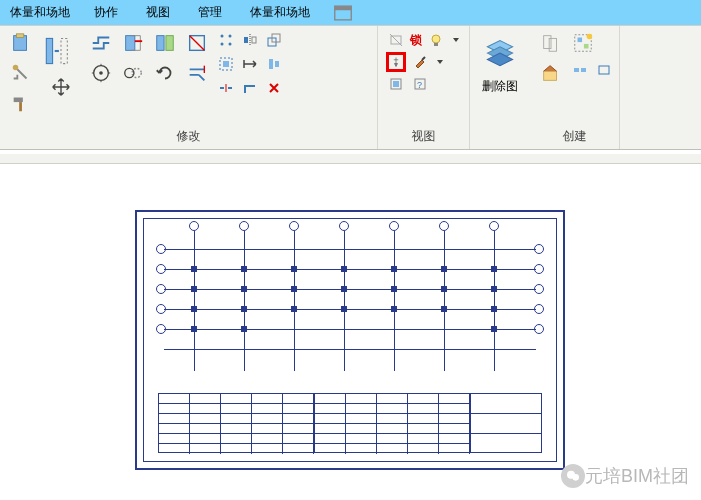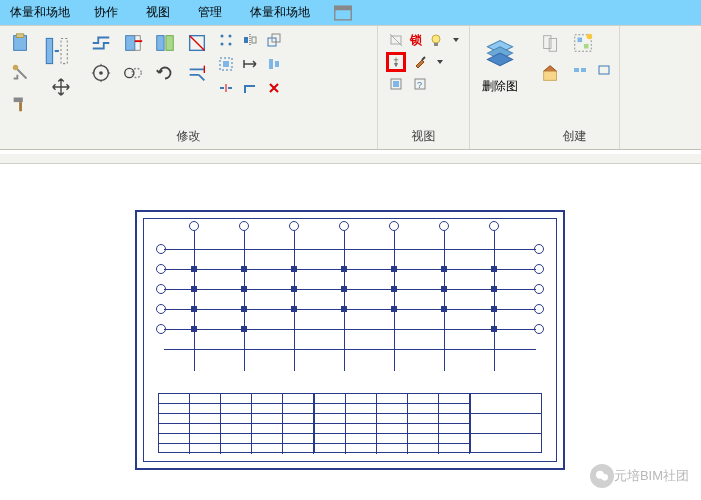--- a/index.html
+++ b/index.html
@@ -29,21 +29,21 @@
 .drawing-inner{position:absolute;left:6px;top:6px;right:6px;bottom:6px;border:1px solid #2a3a8a}
 .grid-area{position:absolute;left:20px;top:12px;right:20px;height:140px}
 .gridline-h{position:absolute;left:0;right:0;height:1px;background:#2a3a8a}
 .gridline-v{position:absolute;top:0;bottom:0;width:1px;background:#2a3a8a}
 .col-mark{position:absolute;width:6px;height:6px;background:#2a3a8a}
 .bubble{position:absolute;width:10px;height:10px;border:1px solid #2a3a8a;border-radius:50%}
 .title-block{position:absolute;left:14px;right:14px;bottom:8px;height:60px;border:1px solid #2a3a8a;display:flex}
 .tb-sec{border-right:1px solid #2a3a8a;flex:1}
 .tb-row{height:10px;border-bottom:1px solid #2a3a8a;display:flex}
 .tb-cell{flex:1;border-right:1px solid #2a3a8a}
-.watermark{position:absolute;right:12px;bottom:12px;display:flex;align-items:center;color:#b8b8b8;font-size:13px}
+.watermark{position:absolute;right:12px;bottom:12px;display:flex;align-items:center;color:#b8b8b8;font-size:18px}
 .wm-ico{width:24px;height:24px;border-radius:50%;background:#d0d0d0;display:flex;align-items:center;justify-content:center}
 .dropdown-arrow{width:8px;height:8px;margin-left:2px}
 </style>
 </head>
 <body>
 
 <div class="menubar">
   <span class="menu-item long">体量和场地</span>
   <span class="menu-item">协作</span>
   <span class="menu-item">视图</span>

